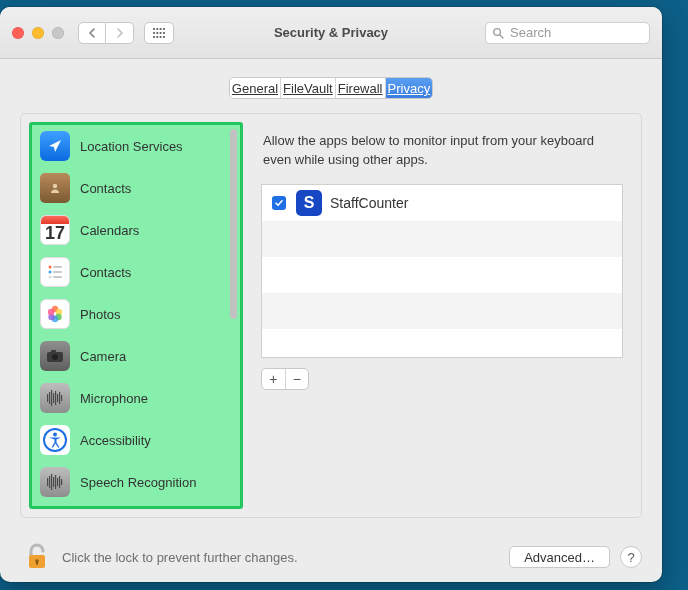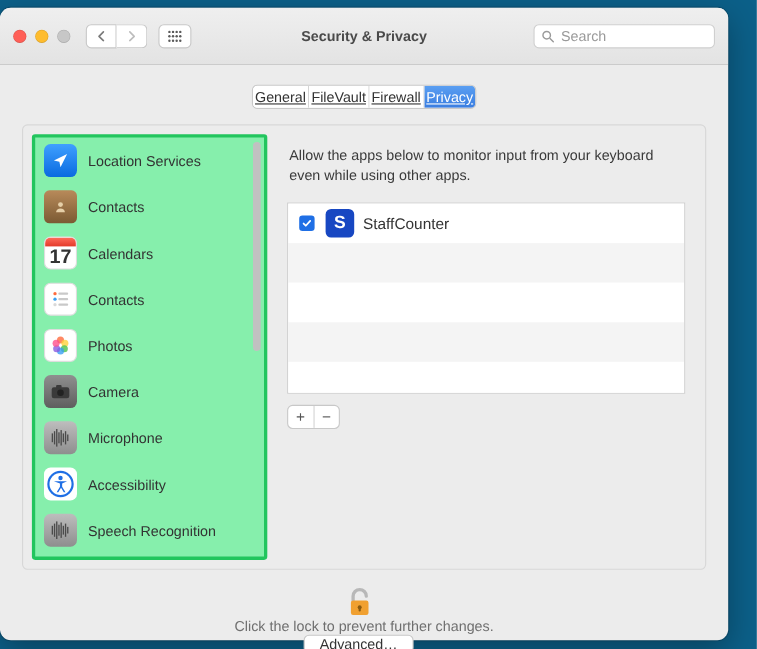--- a/index.html
+++ b/index.html
@@ -159,21 +159,21 @@
     width:48px; height:22px; background:#fff;
   }
   .pm>div {
     flex:1; display:flex; align-items:center; justify-content:center;
     font-size:14px; color:#555;
   }
   .pm>div:first-child{border-right:1px solid #d4d4d4;}
 
   
   .footer {
-    height:48px; display:flex; align-items:center; padding:0 20px 2px 20px;flex-direction:column;
+    height:48px; display:flex; align-items:center; padding:0 20px 2px 20px;
   }
   .lockbox {
     width:34px; height:34px; display:flex; align-items:center; justify-content:center;
     margin-right:8px;
   }
   .locktext{font-size:13px; color:#6f6f6f;}
   .spacer{flex:1;}
   .advbtn {
     height:22px; background:#fff; border:1px solid #c8c8c8; border-radius:5px;
     padding:0 14px; font-size:13px; color:#333; display:flex; align-items:center;

